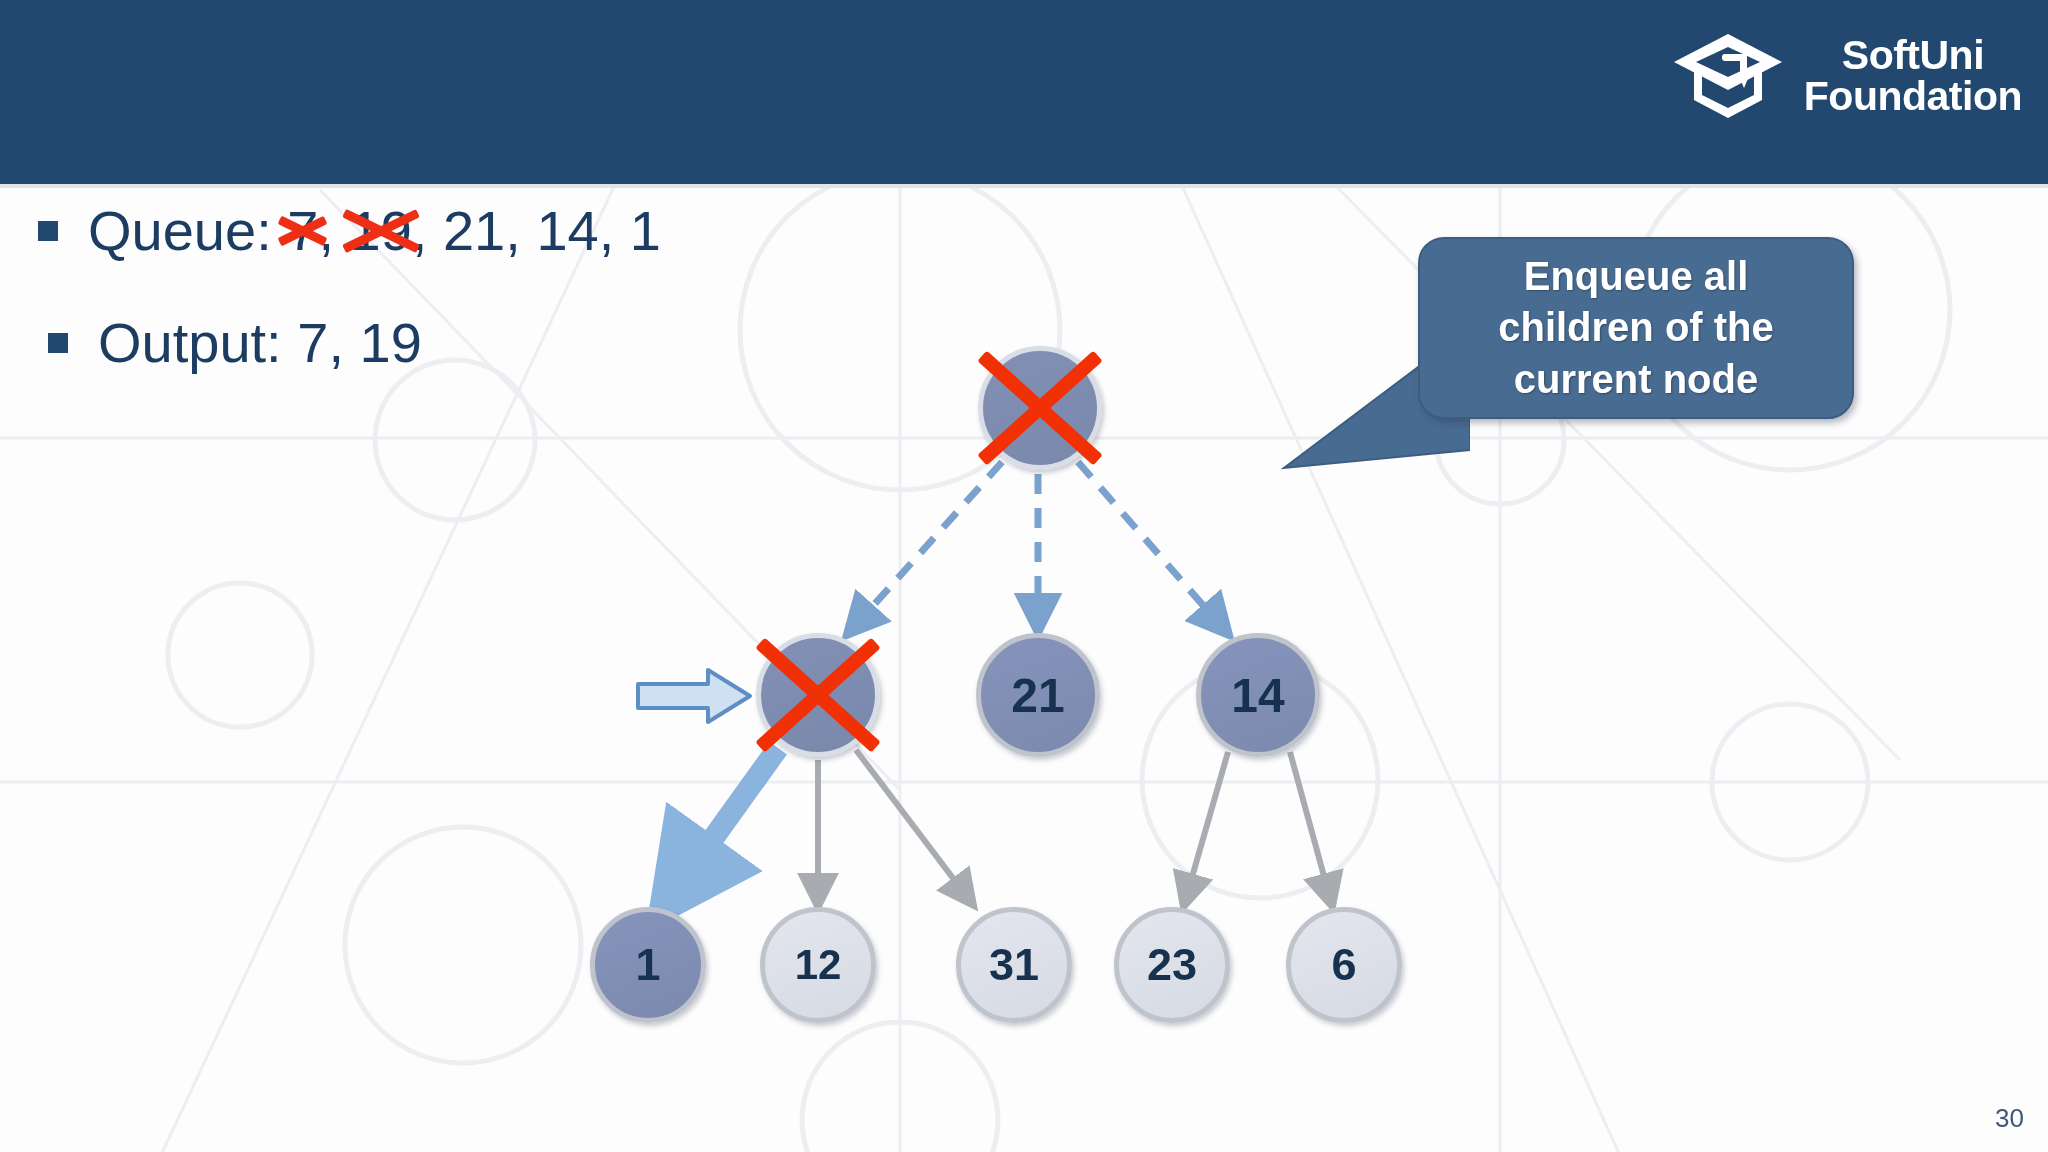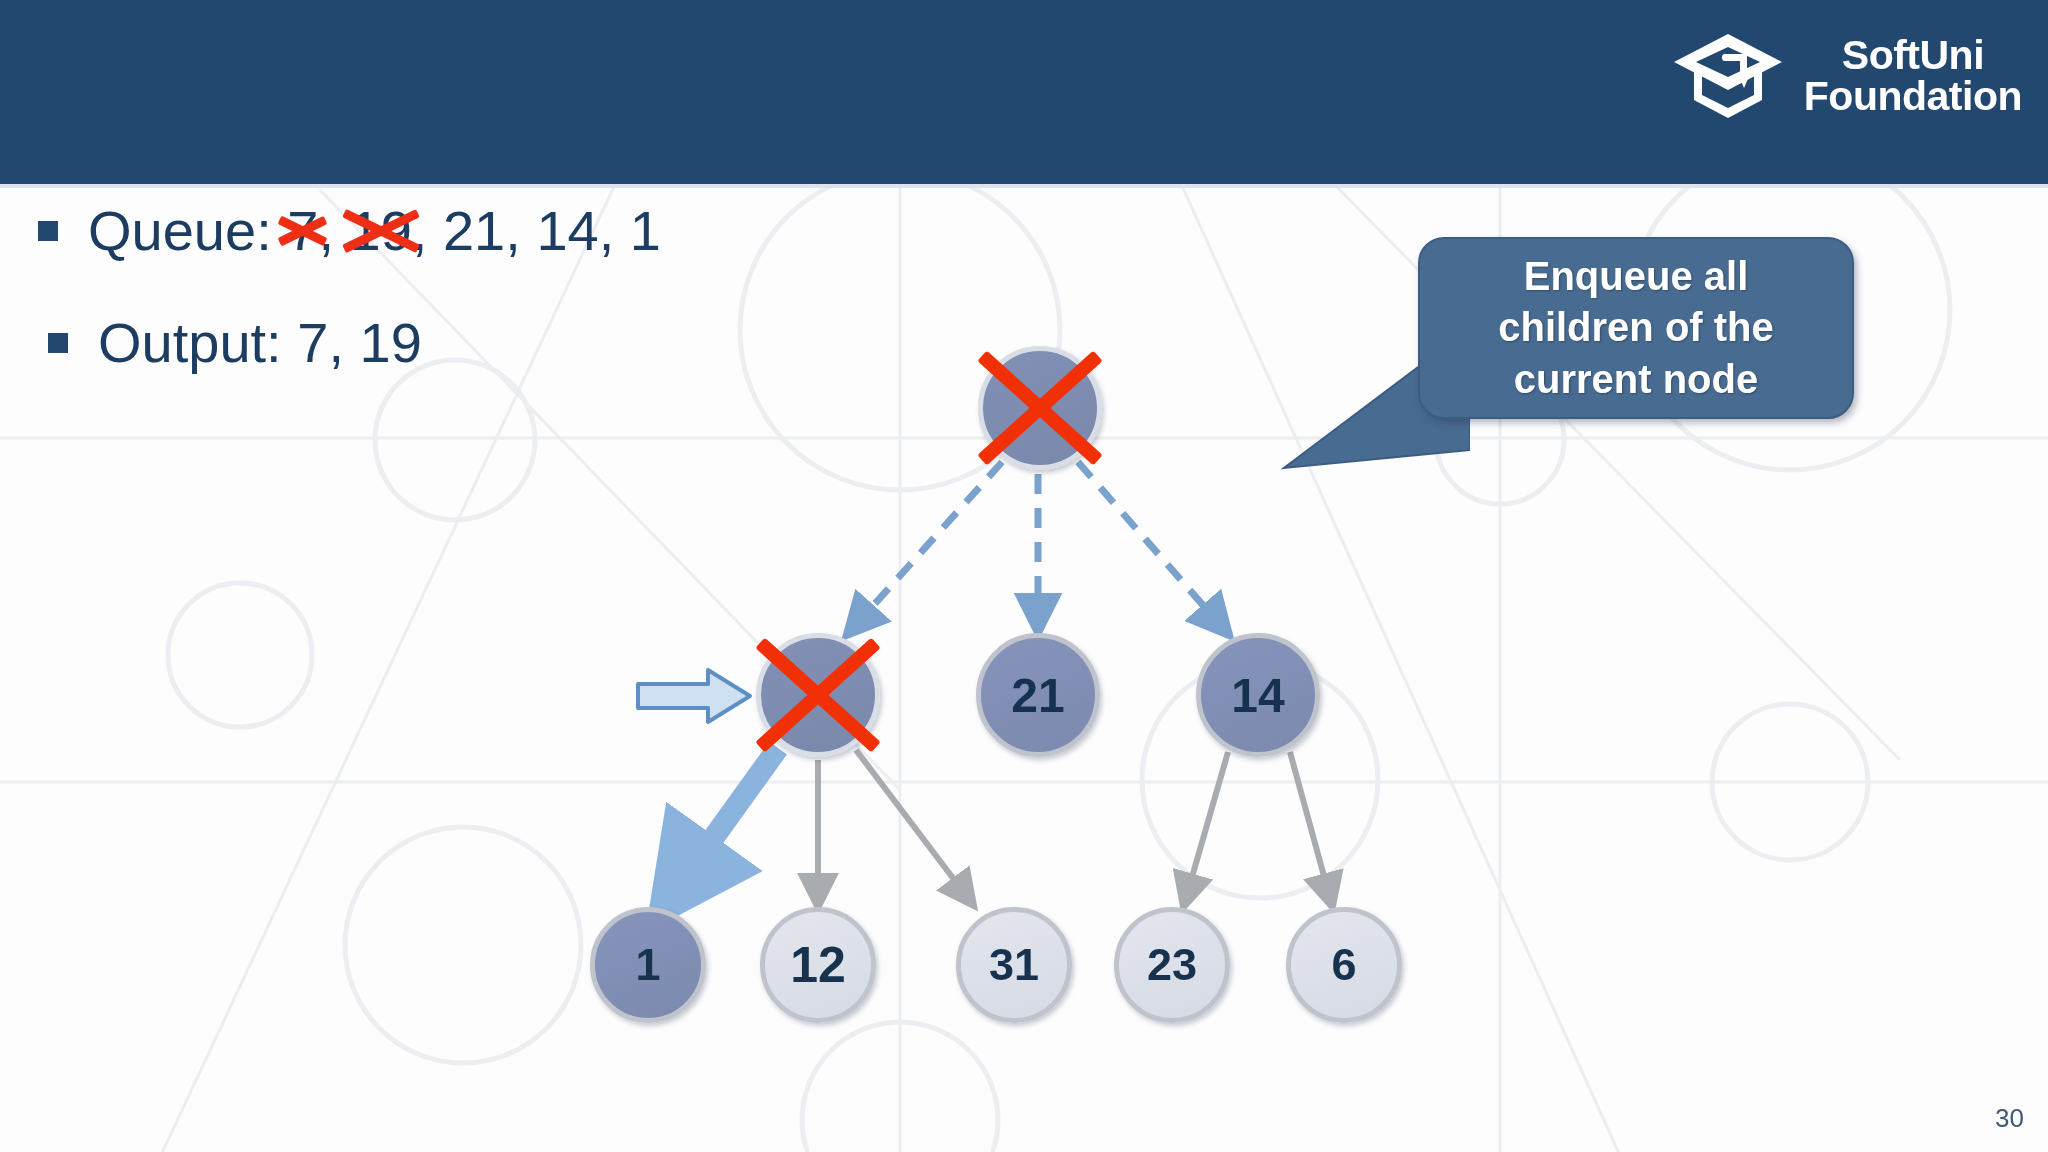--- a/index.html
+++ b/index.html
@@ -339,21 +339,21 @@
     </div>
     <div class="tree-node node-enqueued" style="left: 976px; top: 633px; width: 124px; height: 124px; font-size: 48px;">
       <span>21</span>
     </div>
     <div class="tree-node node-enqueued" style="left: 1196px; top: 633px; width: 124px; height: 124px; font-size: 48px;">
       <span>14</span>
     </div>
     <div class="tree-node node-enqueued" style="left: 590px; top: 907px; width: 116px; height: 116px; font-size: 45px;">
       <span>1</span>
     </div>
-    <div class="tree-node node-unvisited" style="left: 760px; top: 907px; width: 116px; height: 116px; font-size: 50px;">
+    <div class="tree-node node-unvisited" style="left: 760px; top: 907px; width: 116px; height: 116px; font-size: 42px;">
       <span>12</span>
     </div>
     <div class="tree-node node-unvisited" style="left: 956px; top: 907px; width: 116px; height: 116px; font-size: 45px;">
       <span>31</span>
     </div>
     <div class="tree-node node-unvisited" style="left: 1114px; top: 907px; width: 116px; height: 116px; font-size: 45px;">
       <span>23</span>
     </div>
     <div class="tree-node node-unvisited" style="left: 1286px; top: 907px; width: 116px; height: 116px; font-size: 45px;">
       <span>6</span>

